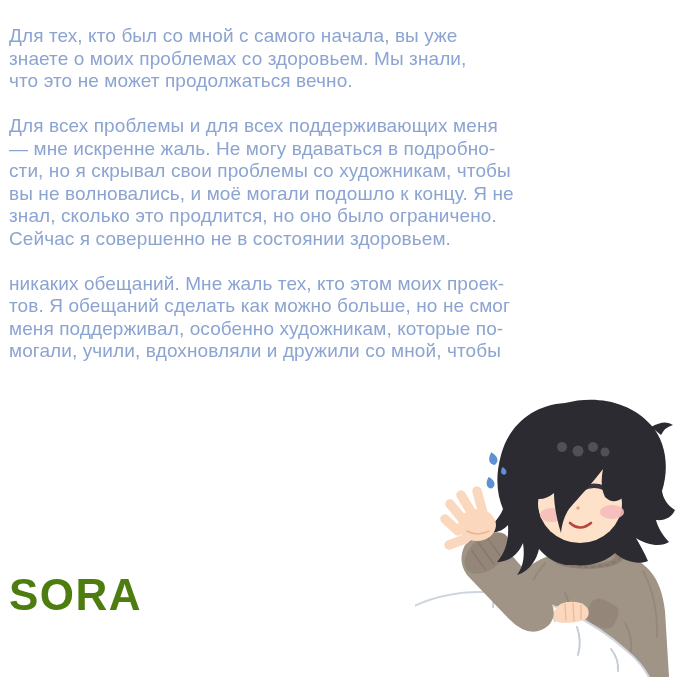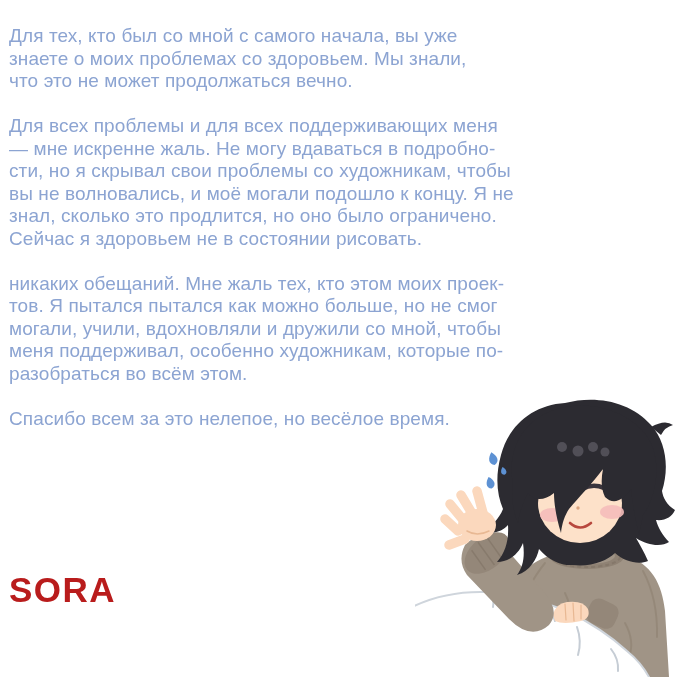--- a/index.html
+++ b/index.html
@@ -26,24 +26,24 @@
   .para {
     margin: 0 0 22.5px 0;
   }
   .line {
     white-space: nowrap;
   }
   .signature {
     position: absolute;
     left: 9px;
     top: 570px;
-    font-size: 35px;
+    font-size: 44px;
     font-weight: 700;
     letter-spacing: 1.5px;
-    color: #b91c1c;
+    color: #4d7c0f;
   }
   .character {
     position: absolute;
     left: 415px;
     top: 385px;
     width: 285px;
     height: 292px;
   }
 </style>
 </head>
@@ -54,31 +54,27 @@
     <div class="line">Для тех, кто был со мной с самого начала, вы уже</div>
     <div class="line">знаете о моих проблемах со здоровьем. Мы знали,</div>
     <div class="line">что это не может продолжаться вечно.</div>
   </div>
   <div class="para">
     <div class="line">Для всех проблемы и для всех поддерживающих меня</div>
     <div class="line">— мне искренне жаль. Не могу вдаваться в подробно-</div>
     <div class="line">сти, но я скрывал свои проблемы со художникам, чтобы</div>
     <div class="line">вы не волновались, и моё могали подошло к концу. Я не</div>
     <div class="line">знал, сколько это продлится, но оно было ограничено.</div>
-    <div class="line">Сейчас я здоровьем не в состоянии рисовать.</div>
+    <div class="line">Сейчас я совершенно не в состоянии здоровьем.</div>
   </div>
   <div class="para">
     <div class="line">никаких обещаний. Мне жаль тех, кто этом моих проек-</div>
-    <div class="line">тов. Я пытался пытался как можно больше, но не смог</div>
+    <div class="line">тов. Я обещаний сделать как можно больше, но не смог</div>
+    <div class="line">меня поддерживал, особенно художникам, которые по-</div>
     <div class="line">могали, учили, вдохновляли и дружили со мной, чтобы</div>
-    <div class="line">меня поддерживал, особенно художникам, которые по-</div>
-    <div class="line">разобраться во всём этом.</div>
-  </div>
-  <div class="para">
-    <div class="line">Спасибо всем за это нелепое, но весёлое время.</div>
   </div>
 </div>
 
 <div class="signature">SORA</div>
 
 <svg class="character" viewBox="0 0 285 292" xmlns="http://www.w3.org/2000/svg">
 
   <g>
     <path fill="#a09486" d="M 93,292
       L 93,235

